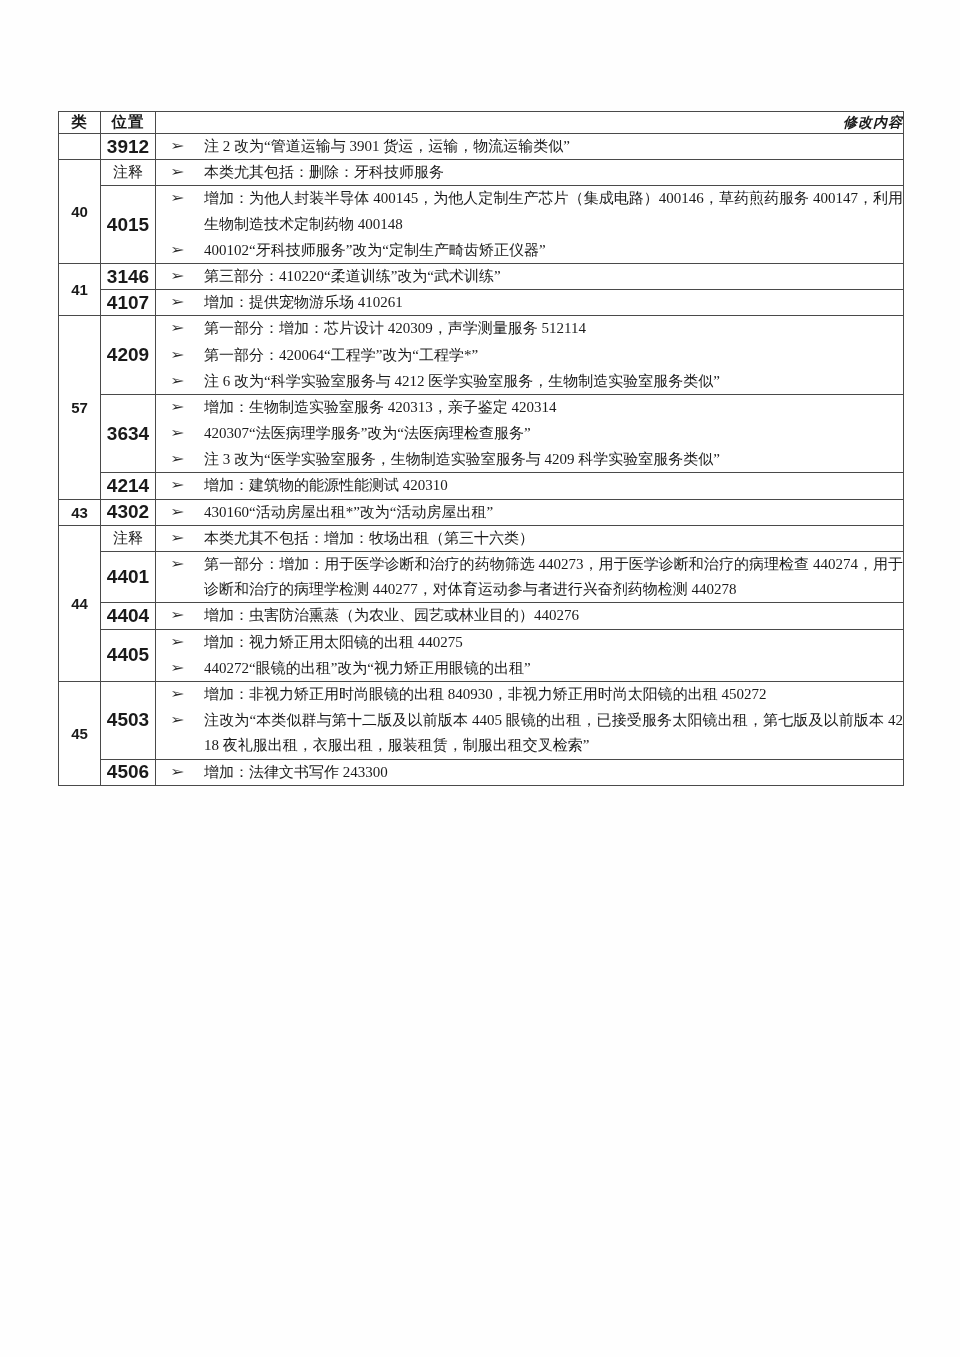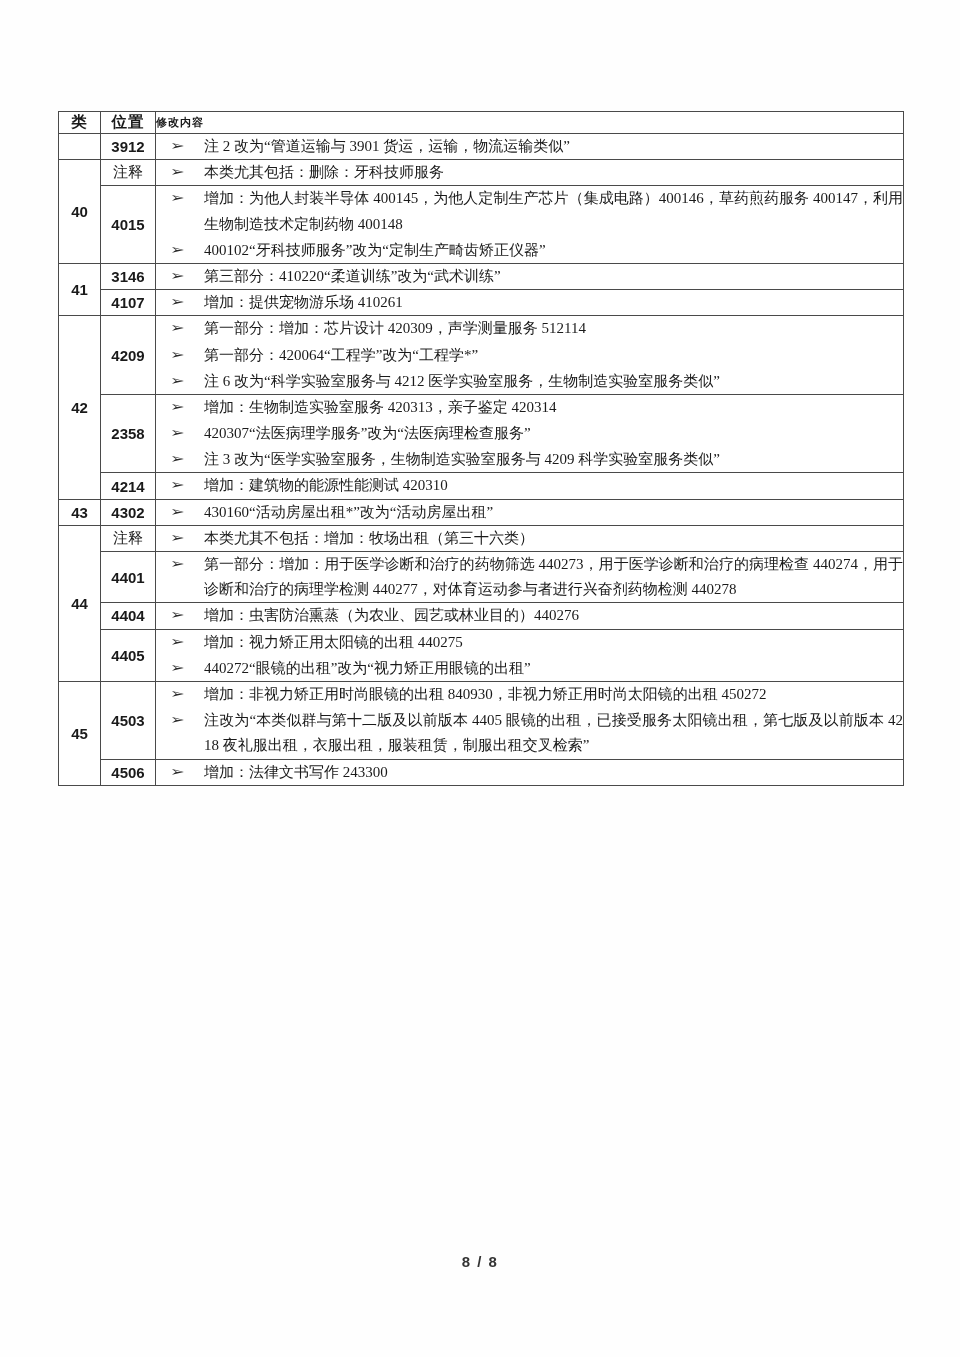--- a/index.html
+++ b/index.html
@@ -43,36 +43,37 @@
 
   .hdr-cell {
     text-align: center;
     font-weight: bold;
     font-size: 15.5px;
     letter-spacing: 1px;
     padding: 9px 0 10px 0;
     font-family: "Liberation Serif", "DejaVu Serif", serif;
   }
   .hdr-body {
-    text-align: left;
-    font-weight: bold;
-    font-size: 11px;
+    text-align: right;
+    font-weight: bold;
+    font-size: 14px;
     letter-spacing: 1px;
     padding: 9px 0 10px 0;
+    font-style: italic;
   }
   .cls-cell {
     text-align: center;
     font-size: 15px;
     font-weight: bold;
     font-family: "Liberation Sans", "DejaVu Sans", sans-serif;
     margin-left: 36px;
   }
   .pos-cell {
     text-align: center;
-    font-size: 15px;
+    font-size: 19px;
     font-weight: bold;
     font-family: "Liberation Sans", "DejaVu Sans", sans-serif;
   }
   .pos-cell.cn {
     font-family: Liberation Sans, sans-serif;
     font-weight: normal;
     font-size: 15px;
   }
   .body-cell {
     padding: 7px 8px 8px 0;
@@ -196,41 +197,41 @@
           <td class="body-cell">
             <ul class="bullet-list">
               <li class="bullet-item">
                 <span class="bullet-mark">➢</span>
                 <span class="bullet-text">增加：提供宠物游乐场 410261</span>
               </li>
             </ul>
           </td>
         </tr>
         <tr>
-          <td class="cls-cell" rowspan="3">42</td>
+          <td class="cls-cell" rowspan="3">57</td>
           <td class="pos-cell">4209</td>
           <td class="body-cell">
             <ul class="bullet-list">
               <li class="bullet-item">
                 <span class="bullet-mark">➢</span>
                 <span class="bullet-text">第一部分：增加：芯片设计 420309，声学测量服务 512114</span>
               </li>
               <li class="bullet-item">
                 <span class="bullet-mark">➢</span>
                 <span class="bullet-text">第一部分：420064“工程学”改为“工程学*”</span>
               </li>
               <li class="bullet-item">
                 <span class="bullet-mark">➢</span>
                 <span class="bullet-text">注 6 改为“科学实验室服务与 4212 医学实验室服务，生物制造实验室服务类似”</span>
               </li>
             </ul>
           </td>
         </tr>
         <tr>
-          <td class="pos-cell">2358</td>
+          <td class="pos-cell">3634</td>
           <td class="body-cell">
             <ul class="bullet-list">
               <li class="bullet-item">
                 <span class="bullet-mark">➢</span>
                 <span class="bullet-text">增加：生物制造实验室服务 420313，亲子鉴定 420314</span>
               </li>
               <li class="bullet-item">
                 <span class="bullet-mark">➢</span>
                 <span class="bullet-text">420307“法医病理学服务”改为“法医病理检查服务”</span>
               </li>
@@ -336,15 +337,14 @@
               <li class="bullet-item">
                 <span class="bullet-mark">➢</span>
                 <span class="bullet-text">增加：法律文书写作 243300</span>
               </li>
             </ul>
           </td>
         </tr>
       </tbody>
   </table>
 
-  <div class="footer">8 / 8</div>
 
 </div>
 
 </body></html>

